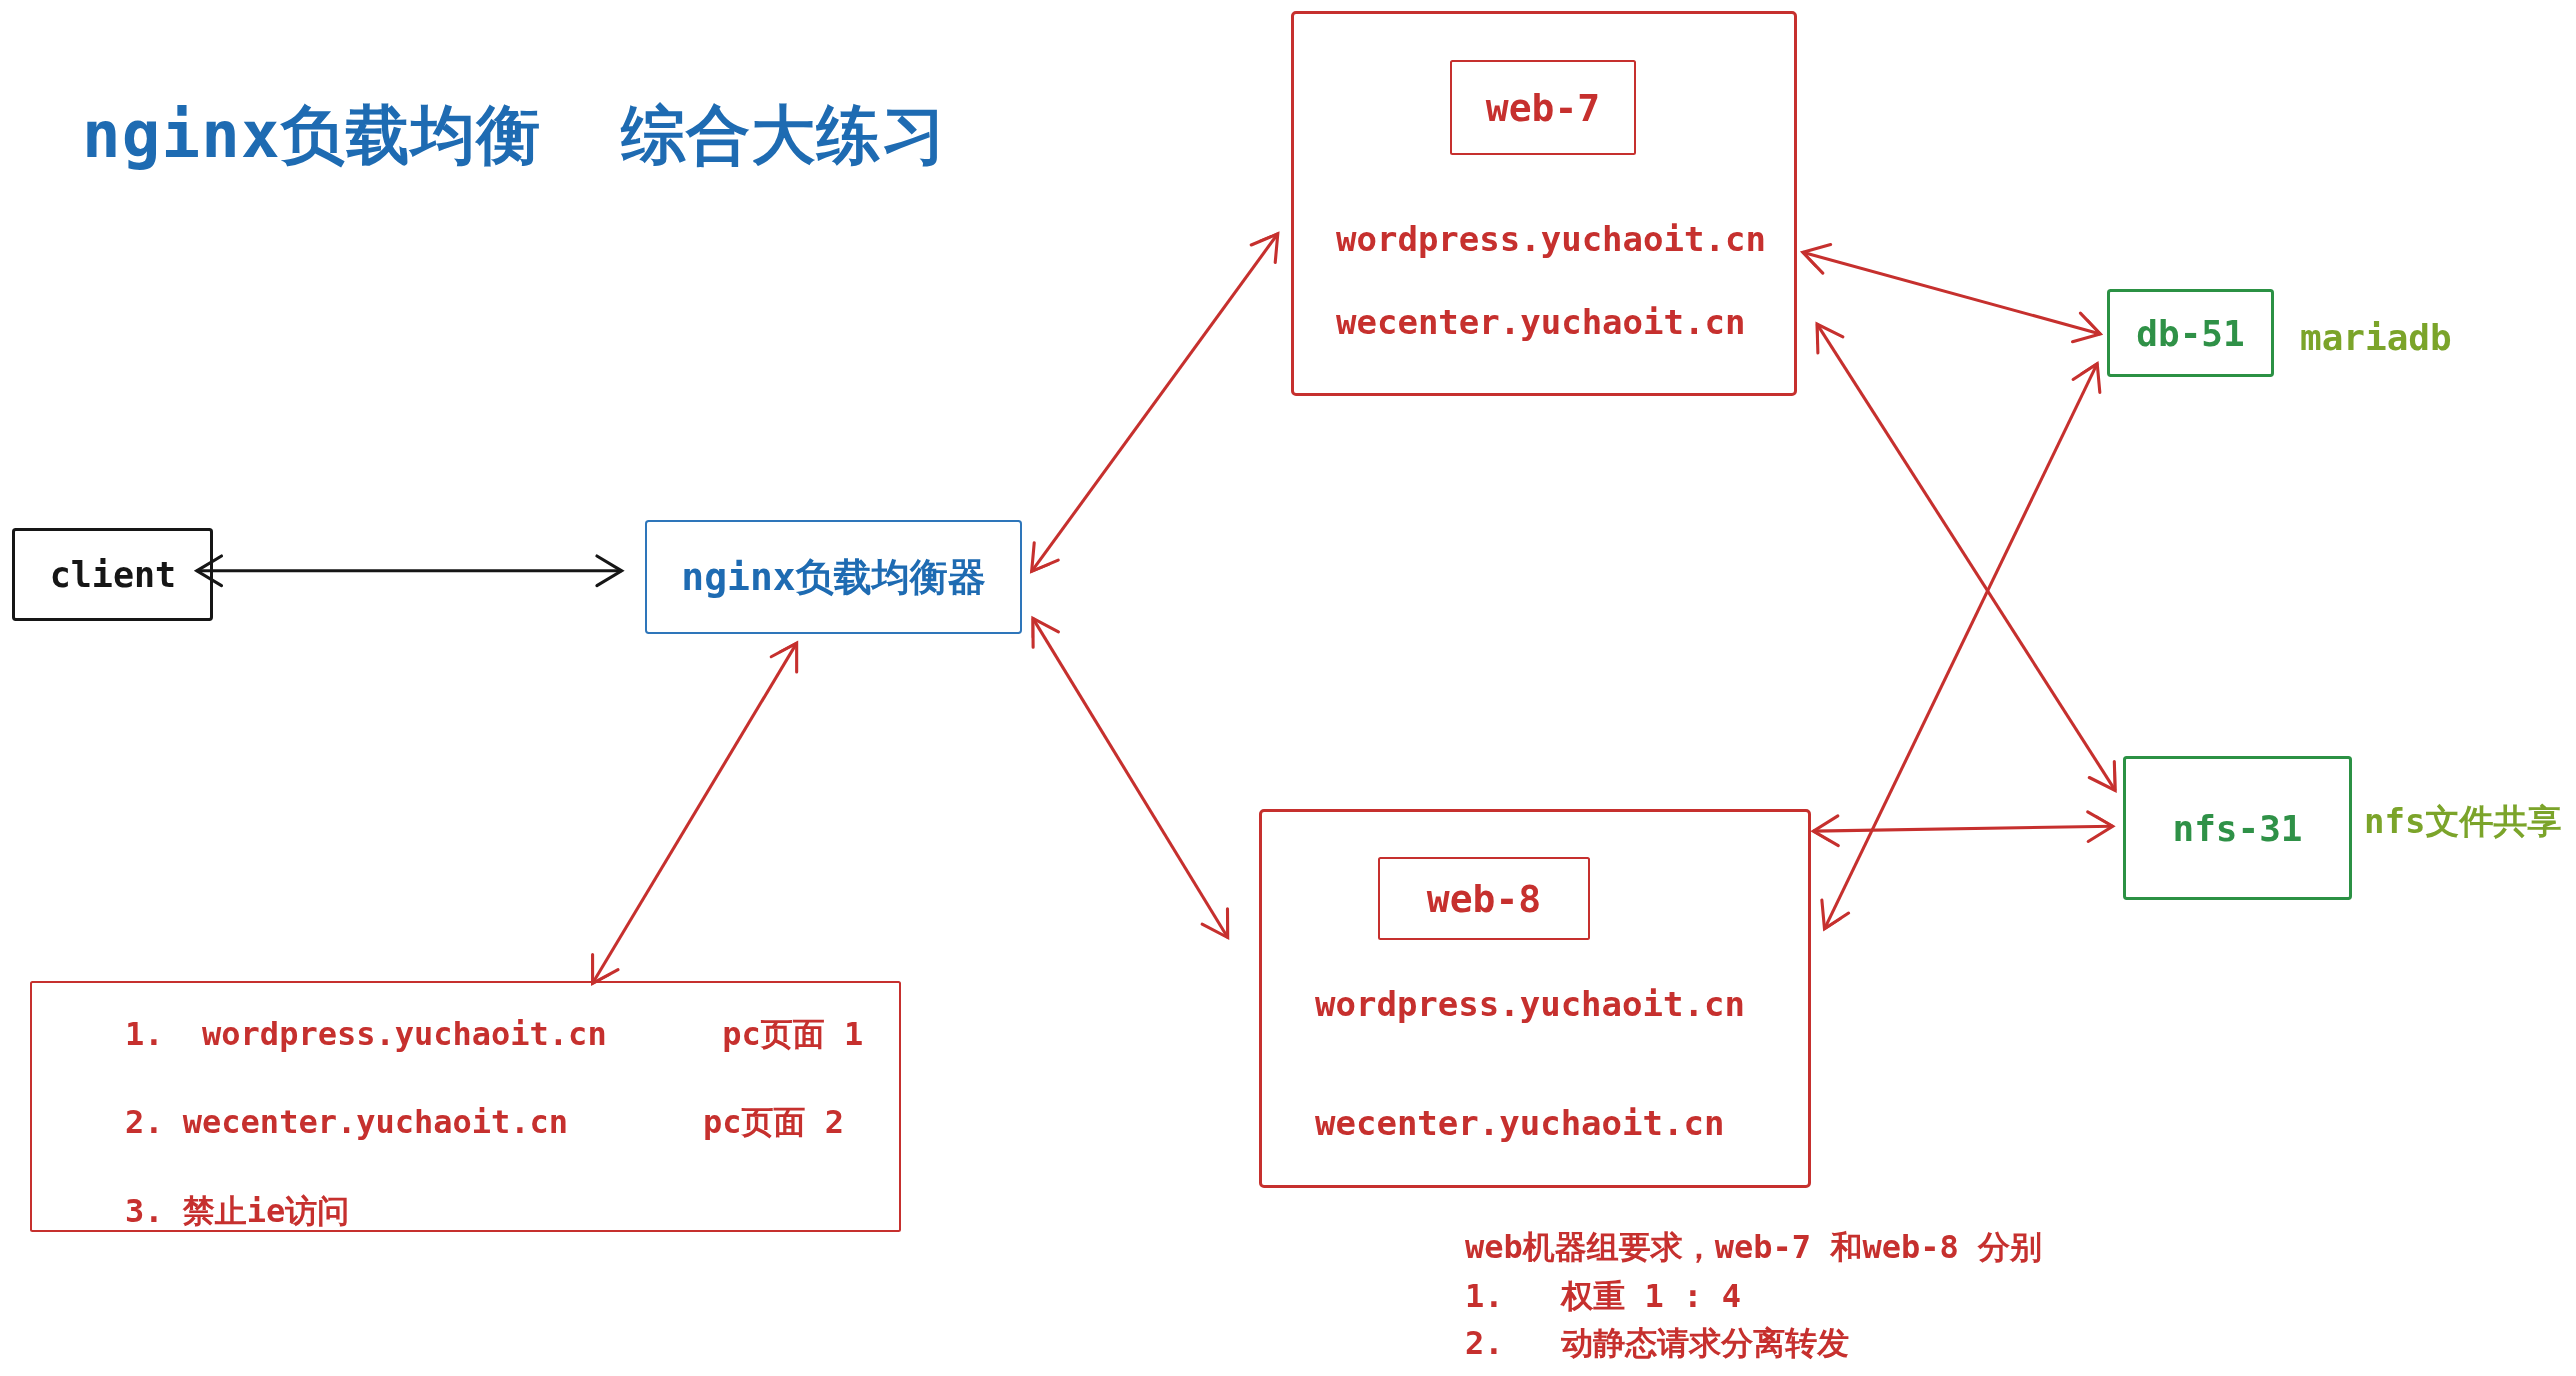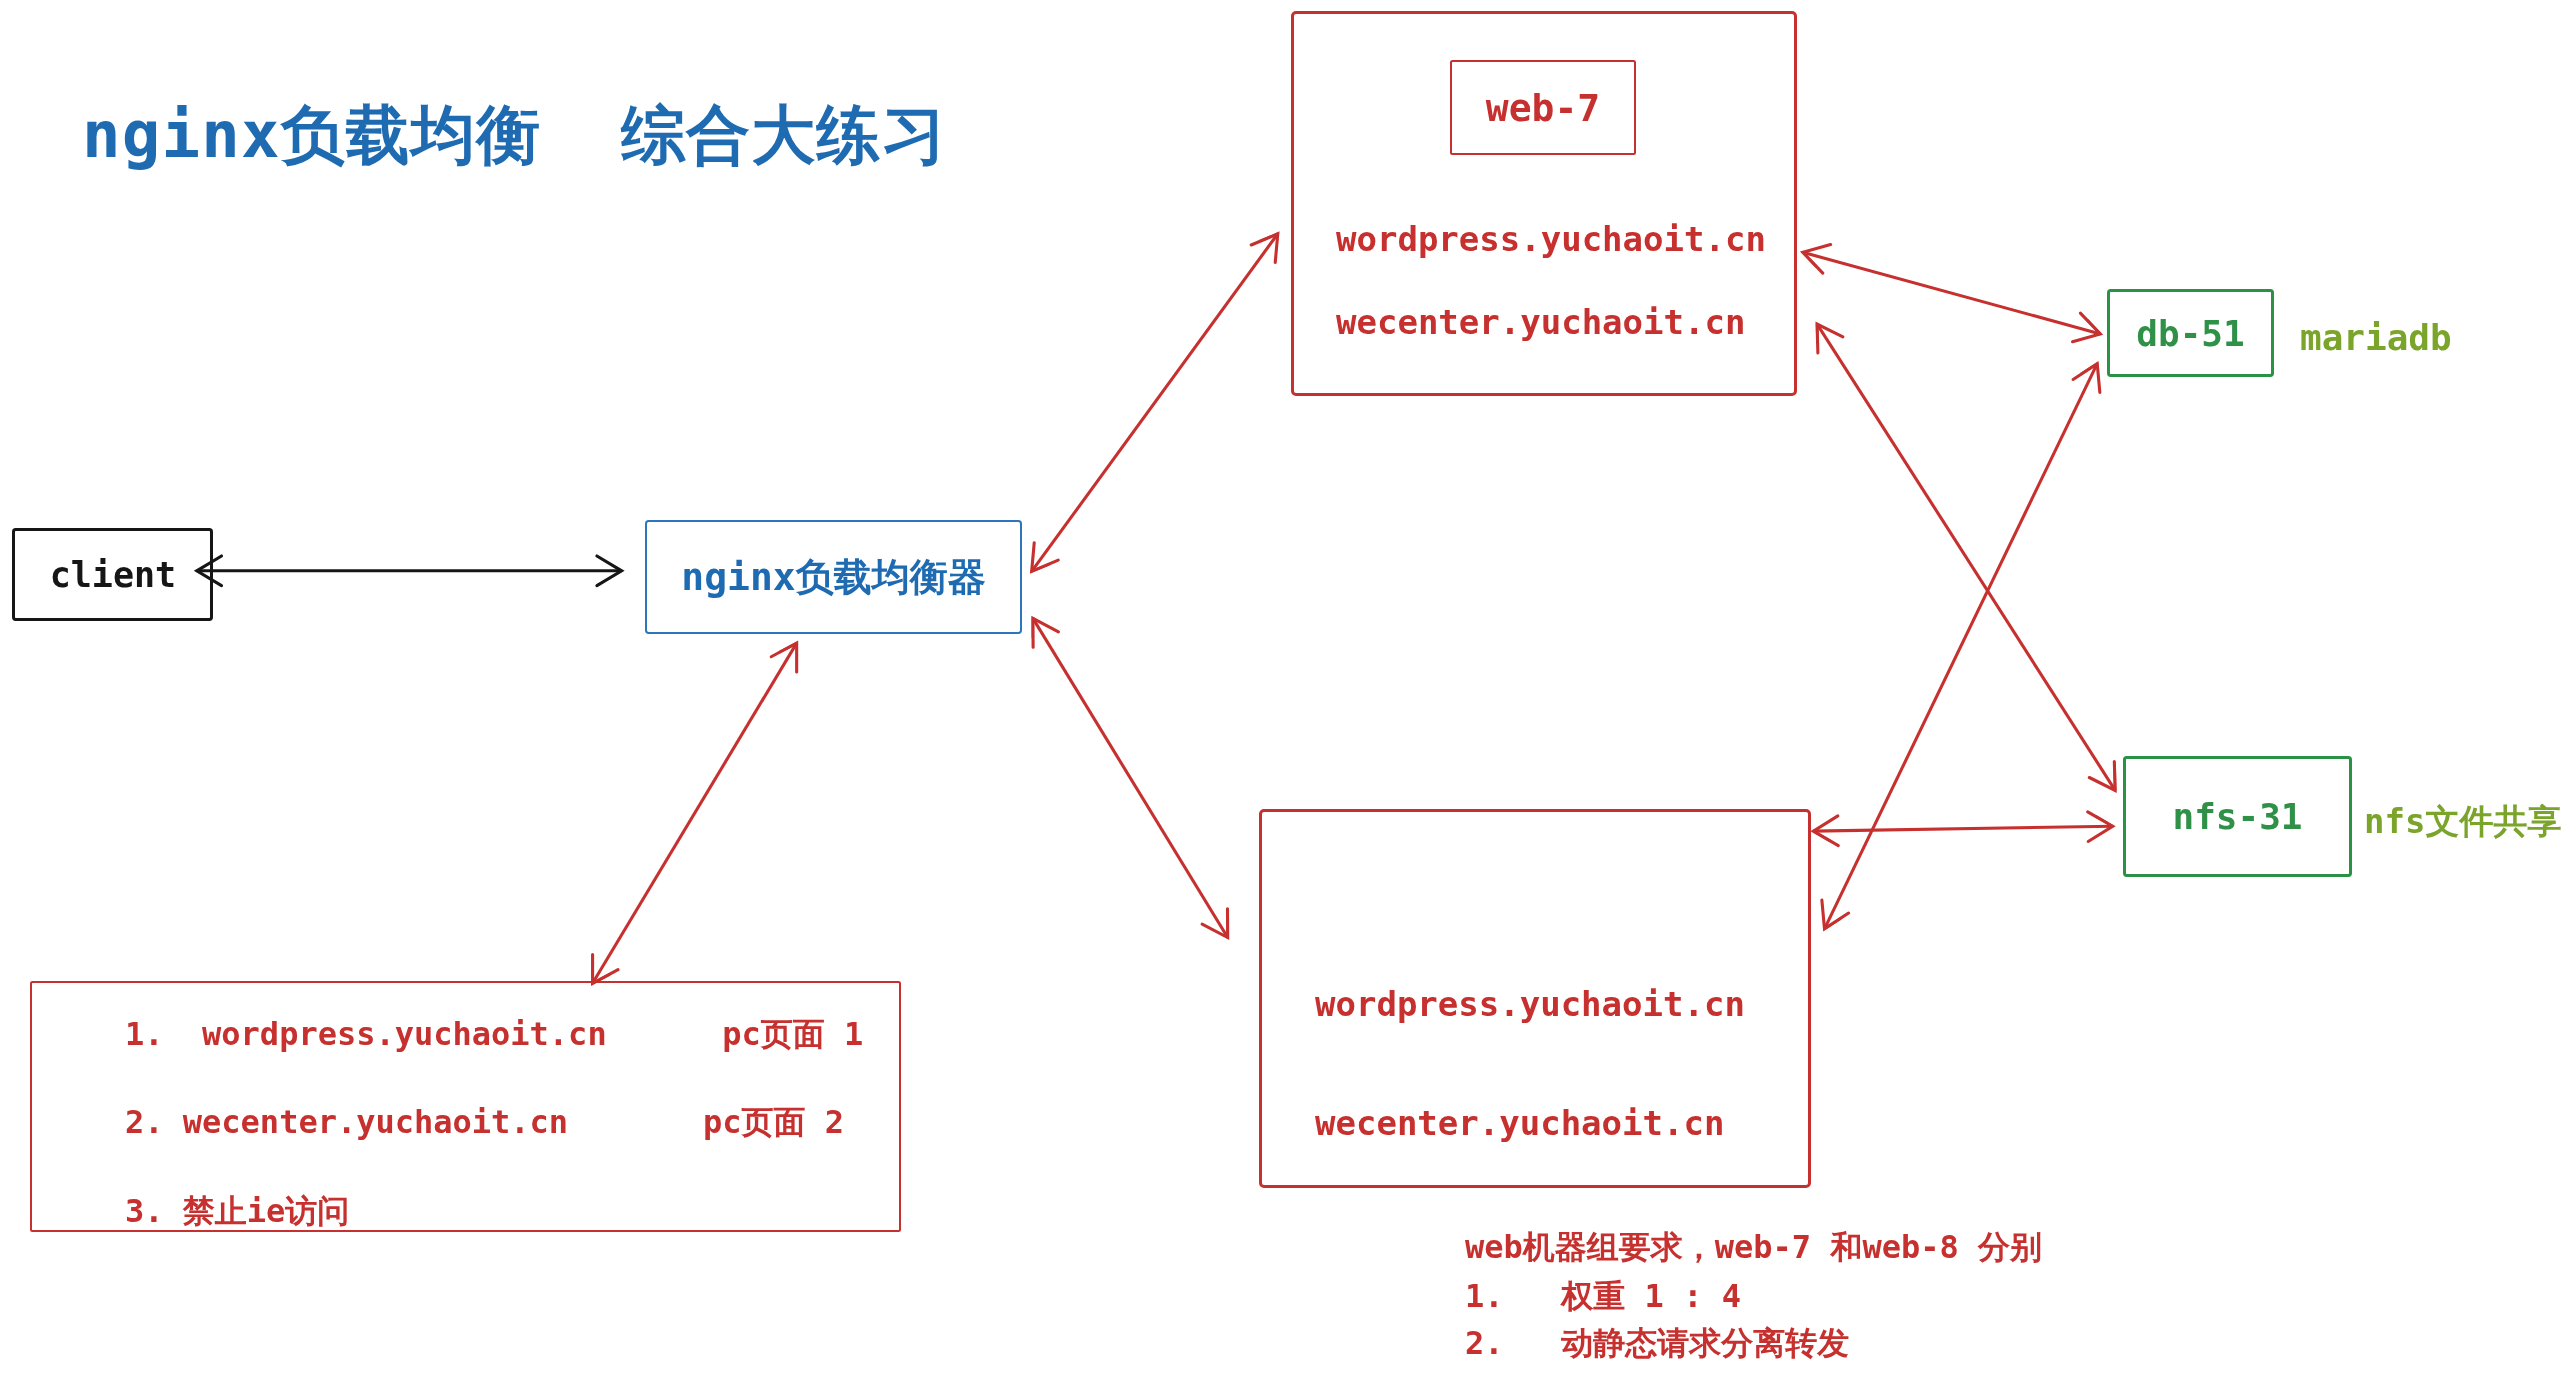--- a/index.html
+++ b/index.html
@@ -19,21 +19,21 @@
   .web8-box{left:1259px;top:809px;width:552px;height:379px;}
   .red-border{border:3.1px solid #c6302e;border-radius:5px;}
   .inner-label{position:absolute;box-sizing:border-box;border:2.5px solid #c6302e;border-radius:2.5px;display:flex;align-items:center;justify-content:center;}
   .web7-label{left:156px;top:46px;width:186px;height:95px;}
   .web8-label{left:116px;top:45px;width:212px;height:83px;}
   .inner-label span{font-size:38px;font-weight:700;color:#c6302e;}
   .domain{position:absolute;font-size:34px;font-weight:700;color:#c6302e;white-space:pre;}
   .w7-d1{left:42px;top:205px;} .w7-d2{left:42px;top:288px;}
   .w8-d1{left:53px;top:172px;} .w8-d2{left:53px;top:291px;}
   .db-box{left:2107px;top:289px;width:167px;height:88px;border:3.1px solid #2b9144;}
-  .nfs-box{left:2123px;top:756px;width:229px;height:121px;border:3.1px solid #2b9144;justify-content:center;}
+  .nfs-box{left:2123px;top:756px;width:229px;height:144px;border:3.1px solid #2b9144;justify-content:center;}
   .green-text{font-size:36px;font-weight:700;color:#2f9147;}
   .olive{color:#7ba42a;font-weight:700;}
   .mariadb-label{left:2300px;top:317px;font-size:36px;text-align:right;}
   .nfs-share-label{left:2364px;top:802px;font-size:34px;}
   .req-box{left:30px;top:981px;width:871px;height:251px;border:2.5px solid #c6302e;border-radius:2.5px;}
   .req-line{position:absolute;left:93px;font-size:32px;font-weight:700;color:#c6302e;white-space:pre;}
   .req-1{top:30px;} .req-2{top:118px;} .req-3{top:207px;}
   .note-line{position:absolute;left:1465px;font-size:32px;font-weight:700;color:#c6302e;white-space:pre;z-index:3;}
   .note-1{top:1226px;} .note-2{top:1275px;} .note-3{top:1322px;}
 </style>
@@ -74,20 +74,23 @@
 
   <div class="group web7-box red-border">
     <div class="inner-label web7-label">
       <span>web-7</span>
     </div>
     <div class="domain w7-d1">wordpress.yuchaoit.cn</div>
     <div class="domain w7-d2">wecenter.yuchaoit.cn</div>
   </div>
 
   <div class="group web8-box red-border">
+    <div class="inner-label web8-label">
+      <span>web-8</span>
+    </div>
     <div class="domain w8-d1">wordpress.yuchaoit.cn</div>
     <div class="domain w8-d2">wecenter.yuchaoit.cn</div>
   </div>
 
   <div class="box db-box">
     <span class="green-text">db-51</span>
   </div>
   <div class="abs olive mariadb-label">mariadb</div>
 
   <div class="box nfs-box">

